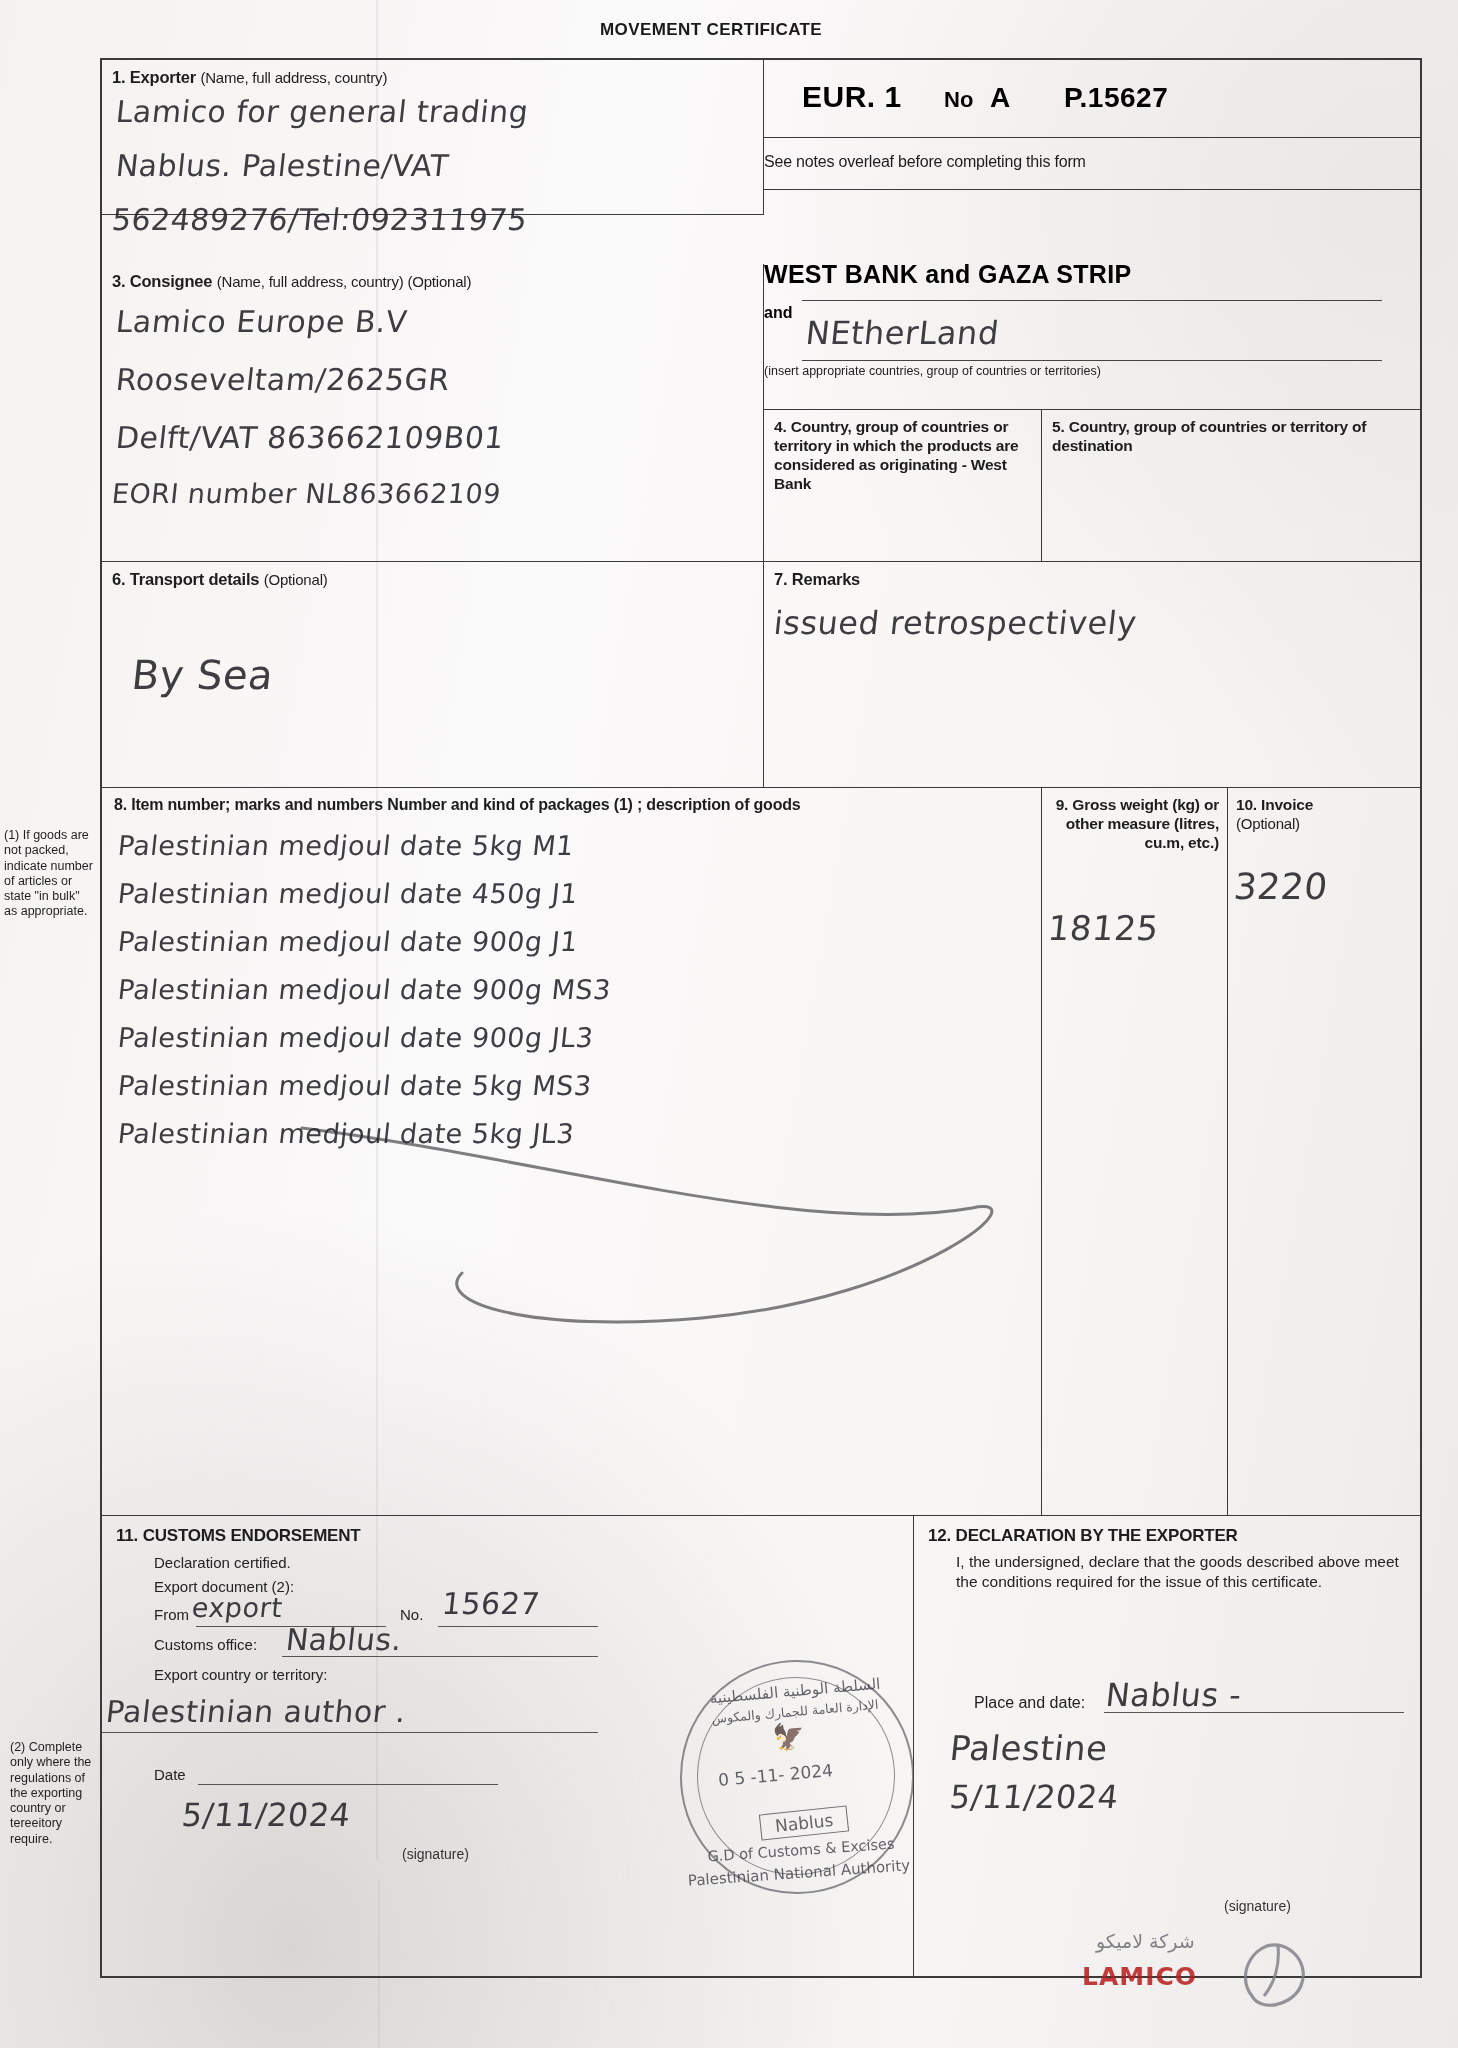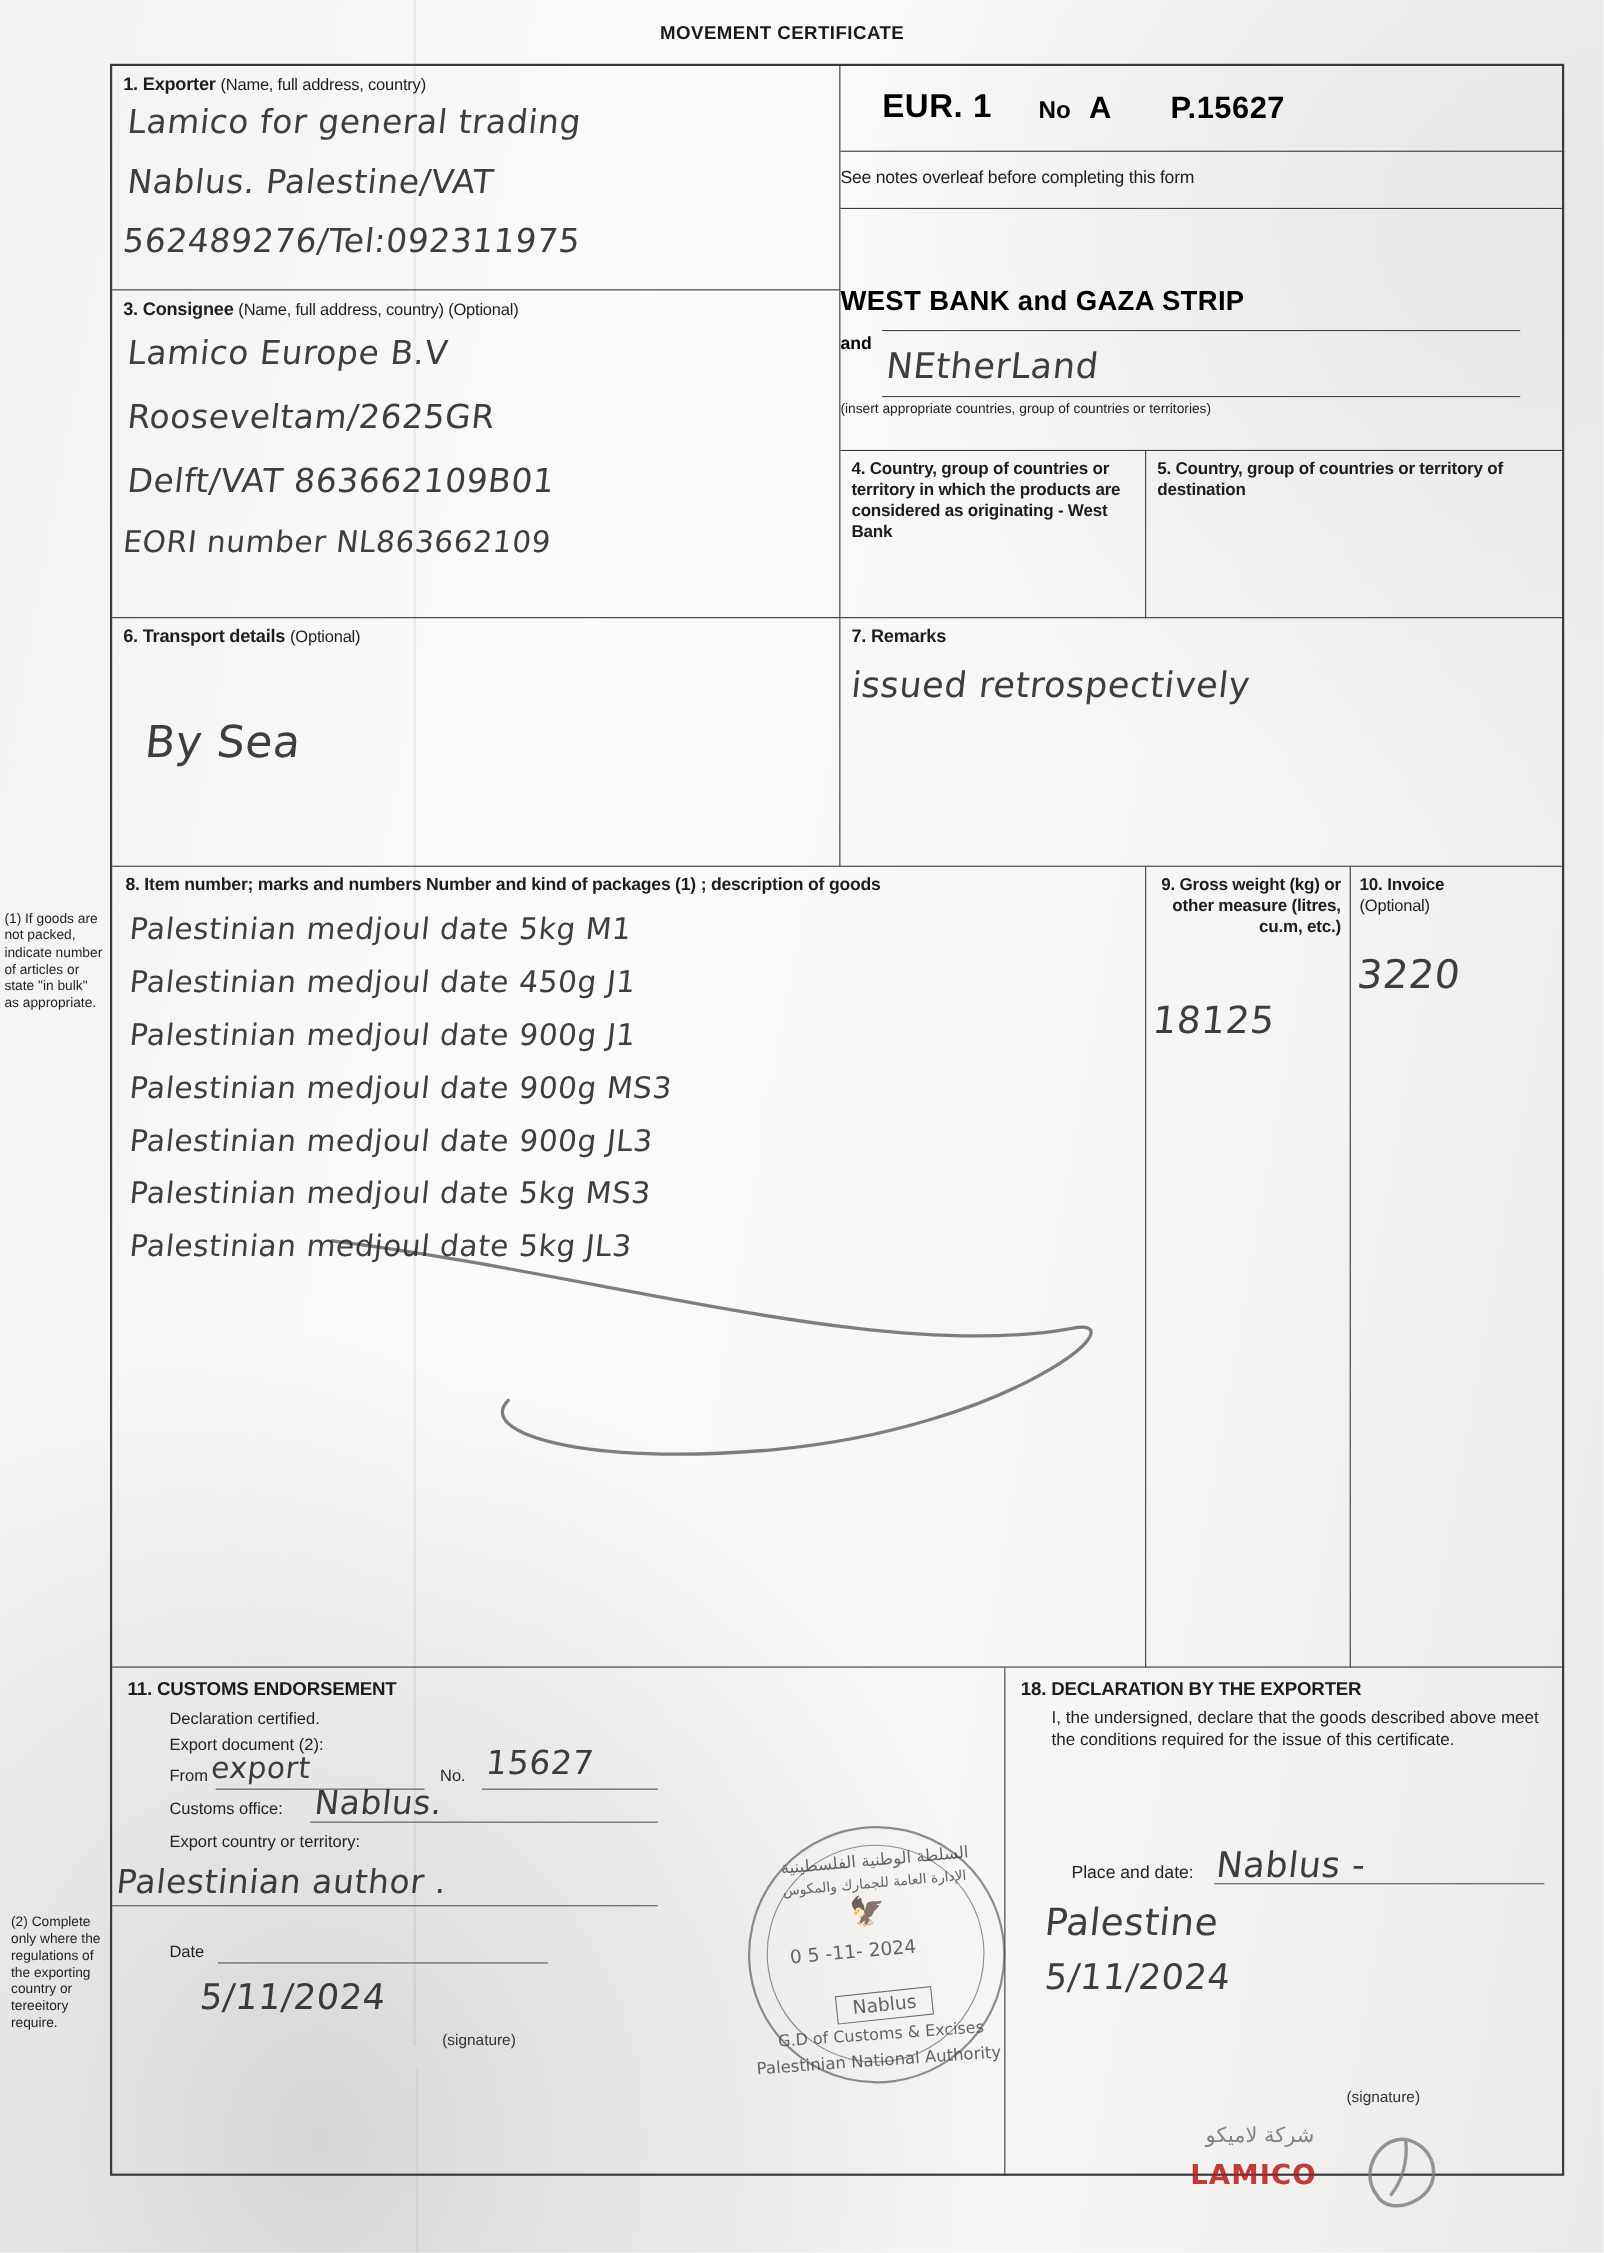--- a/index.html
+++ b/index.html
@@ -168,21 +168,21 @@
 <div class="fold" style="left:376px; top:0; width:1.5px; height:1860px; opacity:.5;"></div>
 <div class="fold" style="left:378px; top:1880px; width:1.5px; height:168px; opacity:.35;"></div>
 
 <div class="title">MOVEMENT CERTIFICATE</div>
 
 <div class="sideNote" style="left:4px; top:828px;">(1) If goods are not packed, indicate number of articles or state "in bulk" as appropriate.</div>
 <div class="sideNote" style="left:10px; top:1740px;">(2) Complete only where the regulations of the exporting country or tereeitory require.</div>
 
 <div class="form">
 
-  <div class="cell br bb" style="left:0; top:0; width:662px; height:204px; padding:8px 10px;">
+  <div class="cell br bb" style="left:0; top:0; width:662px; height:155px; padding:8px 10px;">
     <div class="lbl">
       <span>1.</span>
       <span>Exporter</span>
       <span class="norm">(Name, full address, country)</span>
     </div>
     <div class="hw hw-lg" style="position:absolute; left:14px; top:34px;">Lamico for general trading</div>
     <div class="hw hw-lg" style="position:absolute; left:14px; top:88px;">Nablus. Palestine/VAT</div>
     <div class="hw hw-lg" style="position:absolute; left:10px; top:142px;">562489276/Tel:092311975</div>
   </div>
 
@@ -305,21 +305,21 @@
     <div class="hw hw-md" style="position:absolute; left:340px; top:70px; font-size:30px;">15627</div>
     <div class="hw hw-md" style="position:absolute; left:184px; top:106px; font-size:30px;">Nablus.</div>
     <div class="hw hw-md" style="position:absolute; left:4px; top:178px; font-size:30px;">Palestinian author .</div>
     <div class="hw hw-md" style="position:absolute; left:80px; top:280px; font-size:32px;">5/11/2024</div>
 
     <div class="sigline" style="position:absolute; left:300px; top:330px;">(signature)</div>
   </div>
 
   <div class="cell" style="left:812px; top:1456px; width:508px; height:462px; padding:10px 14px;">
     <div class="lbl" style="font-size:17px;">
-      <span>18.</span>
+      <span>12.</span>
       <span>DECLARATION BY THE EXPORTER</span>
     </div>
     <div class="small" style="position:absolute; left:42px; top:36px; width:450px; font-size:15.5px; line-height:1.3;">I, the undersigned, declare that the goods described above meet the conditions required for the issue of this certificate.</div>
     <div class="small" style="position:absolute; left:60px; top:178px; font-size:16px;">Place and date:</div>
     <div style="position:absolute; left:190px; top:196px; width:300px; height:1.2px; background:#555;"></div>
     <div class="hw" style="position:absolute; left:192px; top:160px; font-size:32px;">Nablus -</div>
     <div class="hw" style="position:absolute; left:36px; top:212px; font-size:34px;">Palestine</div>
     <div class="hw" style="position:absolute; left:36px; top:262px; font-size:32px;">5/11/2024</div>
     <div class="sigline" style="position:absolute; left:310px; top:382px;">(signature)</div>
   </div>

